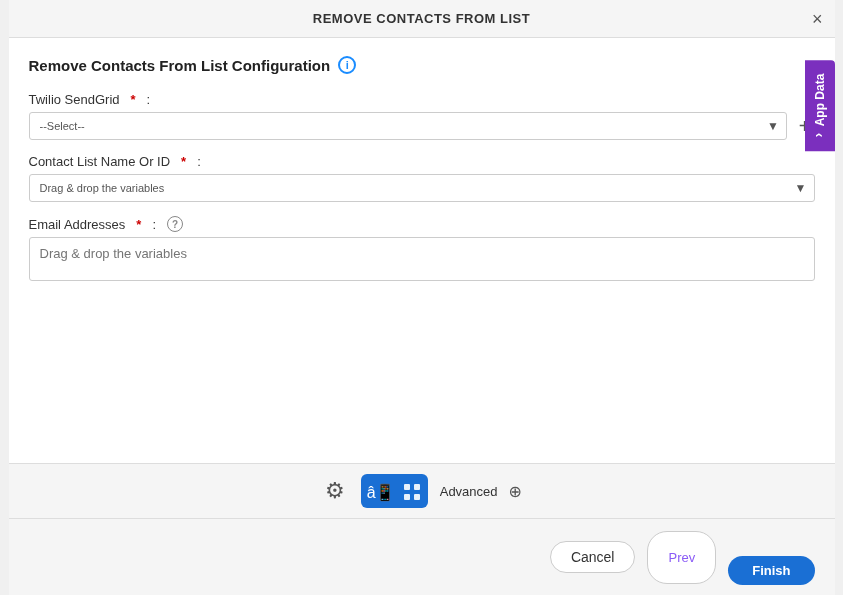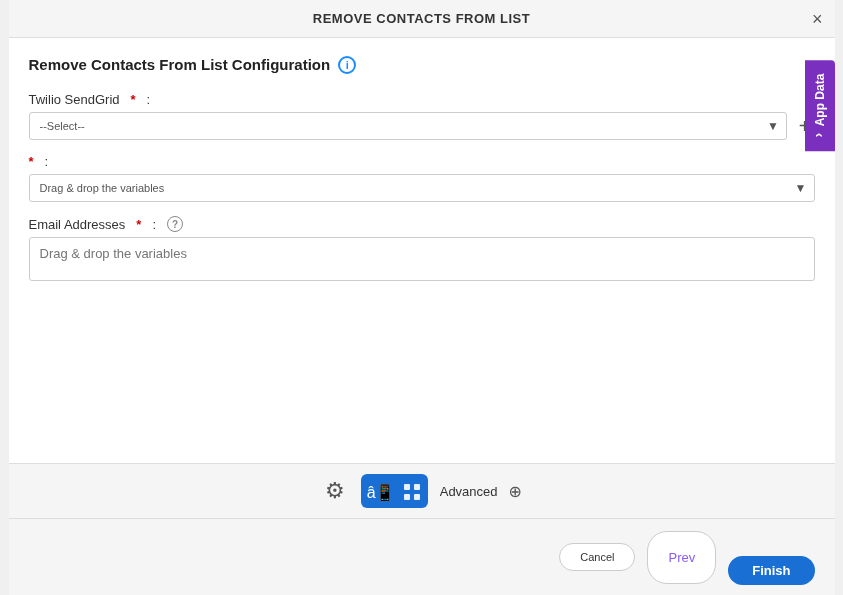--- a/index.html
+++ b/index.html
@@ -87,20 +87,21 @@
       background: white;
       padding: 18px 20px 10px 20px;
       overflow-y: auto;
     }
 
     .config-title {
       font-size: 15px;
       font-weight: bold;
       color: #222;
       display: flex;
+      align-items: center;
       gap: 8px;
       margin-bottom: 18px;
     }
     .info-icon {
       width: 18px;
       height: 18px;
       border-radius: 50%;
       border: 2px solid #1a8cff;
       color: #1a8cff;
       font-size: 11px;
@@ -239,21 +240,21 @@
       display: flex;
       align-items: center;
       justify-content: flex-end;
       gap: 12px;
     }
     .btn-cancel {
       background: white;
       border: 1px solid #ccc;
       padding: 7px 20px;
       border-radius: 20px;
-      font-size: 11px;
+      font-size: 14px;
       cursor: pointer;
       color: #333;
     }
     .btn-prev {
       background: white;
       border: 1px solid #ccc;
       padding: 18px 20px;
       border-radius: 20px;
       font-size: 13px;
       cursor: pointer;
@@ -305,20 +306,21 @@
             <option>--Select--</option>
           </select>
           <span class="select-arrow">▼</span>
         </div>
         <button class="add-btn">+</button>
       </div>
     </div>
 
     <div class="field-group">
       <div class="field-label">
+        <span>Contact List Name Or ID</span>
         <span class="required-star">*</span>
         <span>:</span>
       </div>
       <div class="drag-drop-wrapper">
         <select class="form-select">
           <option>Drag &amp; drop the variables</option>
         </select>
         <span class="select-arrow">▼</span>
       </div>
     </div>

